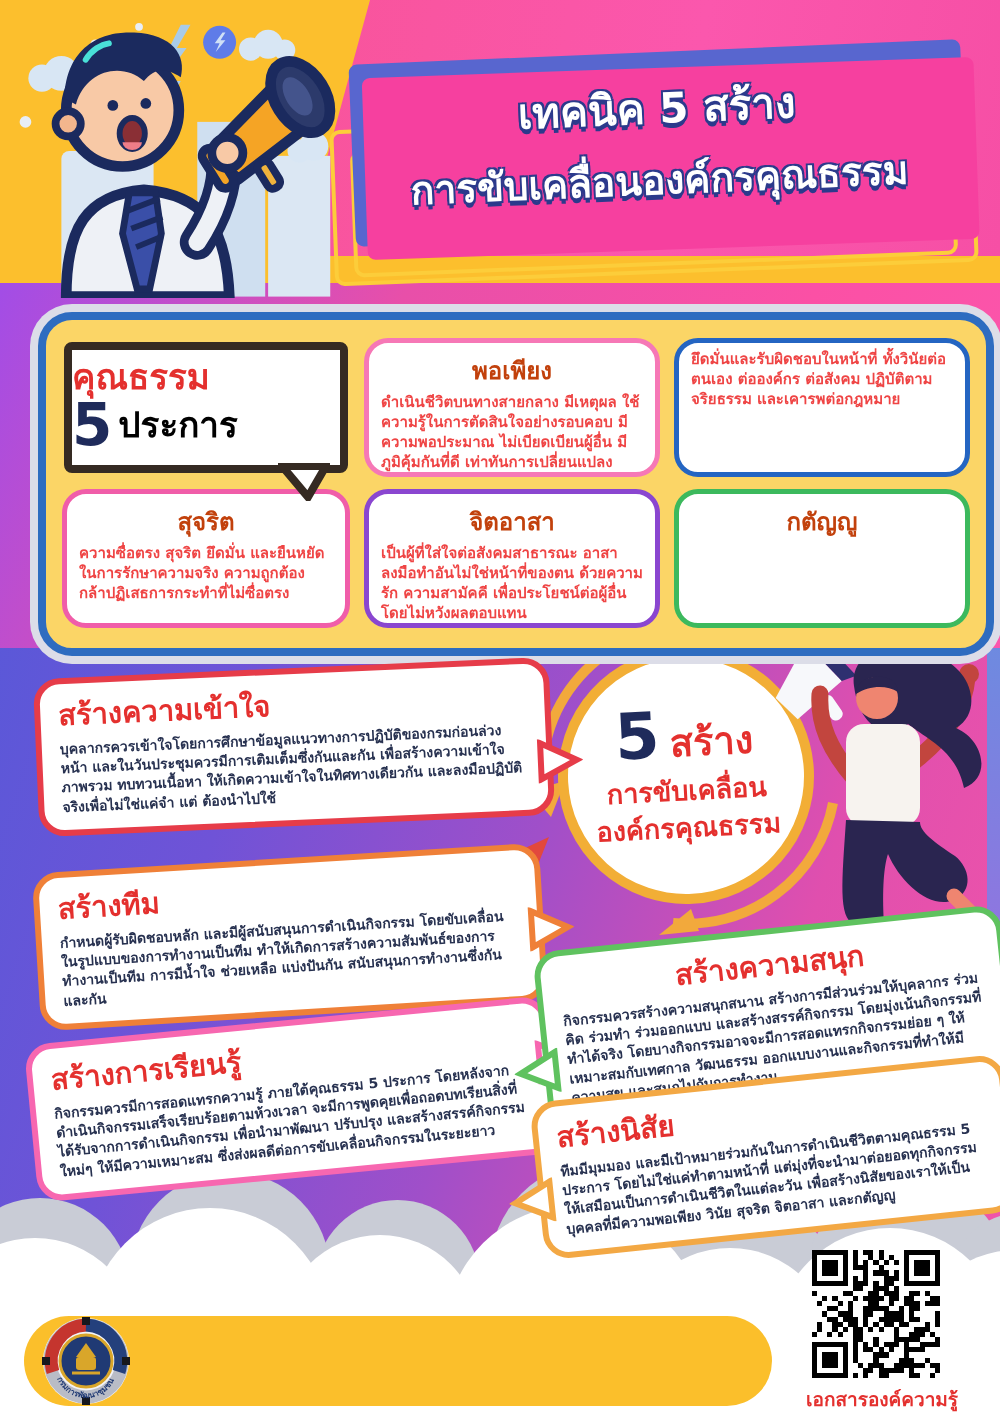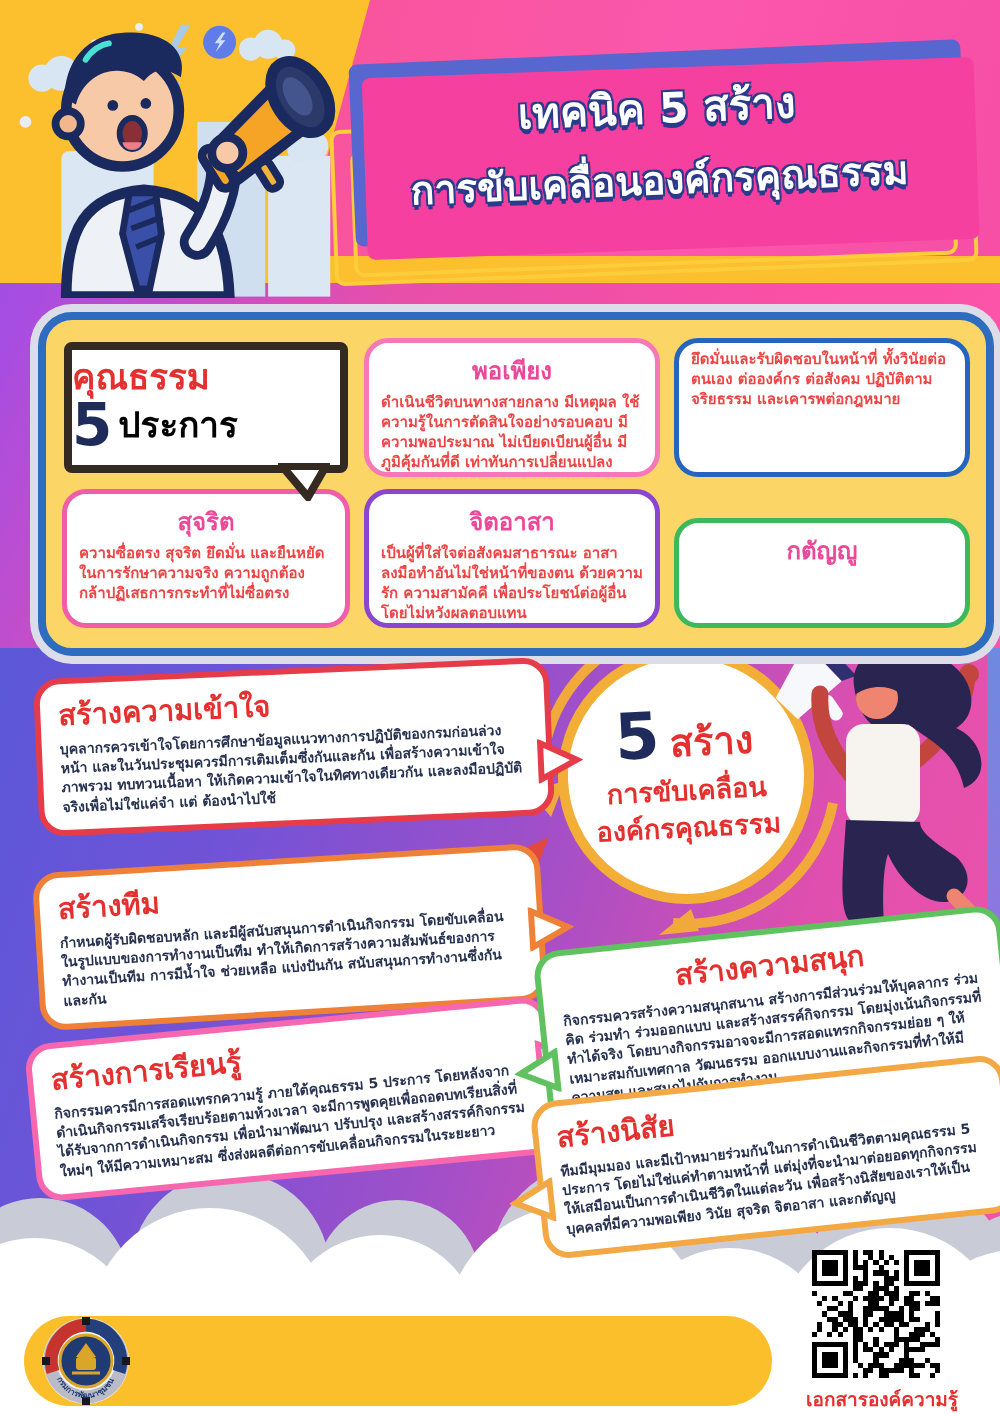--- a/index.html
+++ b/index.html
@@ -28,21 +28,21 @@
          border-radius:34px;box-shadow:0 0 0 8px #dcdde8;z-index:6;padding:18px 16px 0 16px;
          display:grid;grid-template-columns:288px 1fr 1fr;column-gap:14px;row-gap:12px;grid-auto-rows:139px;}
   .hbubble{position:relative;margin:4px 2px;background:#fff;border:8px solid #352a22;border-radius:8px;
            display:flex;flex-direction:column;align-items:flex-start;justify-content:center;line-height:1.05;}
   .hbubble .w1{font-size:35px;font-weight:bold;color:#e4302e;white-space:nowrap;}
   .hbubble .w2{font-size:35px;font-weight:bold;color:#000000;white-space:nowrap;}
   .hbubble .num{font-size:58px;font-weight:bold;color:#1f2b5b;margin-right:6px;}
   .hbubble .row{display:flex;align-items:center;}
   .htail{position:absolute;right:10px;bottom:-36px;}
   .vcard{background:#fff;border:5px solid #ccc;border-radius:24px;padding:7px 12px;overflow:hidden;}
-  .vcard h3{margin:1px 0 3px;text-align:center;font-size:24px;color:#ec4899;font-weight:bold;}
+  .vcard h3{margin:1px 0 3px;text-align:center;font-size:24px;color:#c2410c;font-weight:bold;}
   .vcard p{margin:0;font-size:15px;line-height:1.33;color:#ef4444;font-weight:600;}
   
   .drive-bg{position:absolute;left:0;top:645px;width:1000px;height:769px;z-index:1;
             background:linear-gradient(108deg,#5b58d8 0%,#6f53d7 22%,#a04fc9 48%,#e04fae 72%,#f355a8 100%);}
   .edge-strip{position:absolute;right:0;top:648px;width:13px;height:540px;z-index:2;
               background:linear-gradient(180deg,#6e8ae0,#9a6fe0 70%,#b06ad8);}
   .cycle-ring{position:absolute;left:523px;top:613px;width:324px;height:324px;z-index:3;}
   .cycle{position:absolute;left:558px;top:648px;width:236px;height:236px;border-radius:50%;background:#fff;
          border:10px solid #f2ae36;z-index:3;display:flex;flex-direction:column;align-items:center;justify-content:center;
          text-align:center;transform:rotate(-3deg);}
@@ -159,21 +159,21 @@
       <p>ยึดมั่นและรับผิดชอบในหน้าที่ ทั้งวินัยต่อตนเอง ต่อองค์กร ต่อสังคม ปฏิบัติตามจริยธรรม และเคารพต่อกฎหมาย</p>
     </div>
     <div class="vcard" style="border-color: rgb(240, 93, 169);">
       <h3>สุจริต</h3>
       <p>ความซื่อตรง สุจริต ยึดมั่น และยืนหยัดในการรักษาความจริง ความถูกต้อง กล้าปฏิเสธการกระทำที่ไม่ซื่อตรง</p>
     </div>
     <div class="vcard" style="border-color: rgb(138, 70, 208);">
       <h3>จิตอาสา</h3>
       <p>เป็นผู้ที่ใส่ใจต่อสังคมสาธารณะ อาสาลงมือทำอันไม่ใช่หน้าที่ของตน ด้วยความรัก ความสามัคคี เพื่อประโยชน์ต่อผู้อื่น โดยไม่หวังผลตอบแทน</p>
     </div>
-    <div class="vcard" style="border-color: rgb(60, 185, 93); margin-top: 29px;">
+    <div class="vcard" style="border-color: rgb(60, 185, 93);">
       <h3>กตัญญู</h3>
     </div>
   </div>
 
   <div class="drive-bg"></div>
   <div class="edge-strip"></div>
 
   <svg class="cycle-ring" viewBox="0 0 324 324">
     <path d="M162 14 A148 148 0 0 0 22 190" stroke="#f2a93c" stroke-width="10" fill="none"></path>
     <polygon points="6,178 42,168 28,204" fill="#f2a93c"></polygon>

